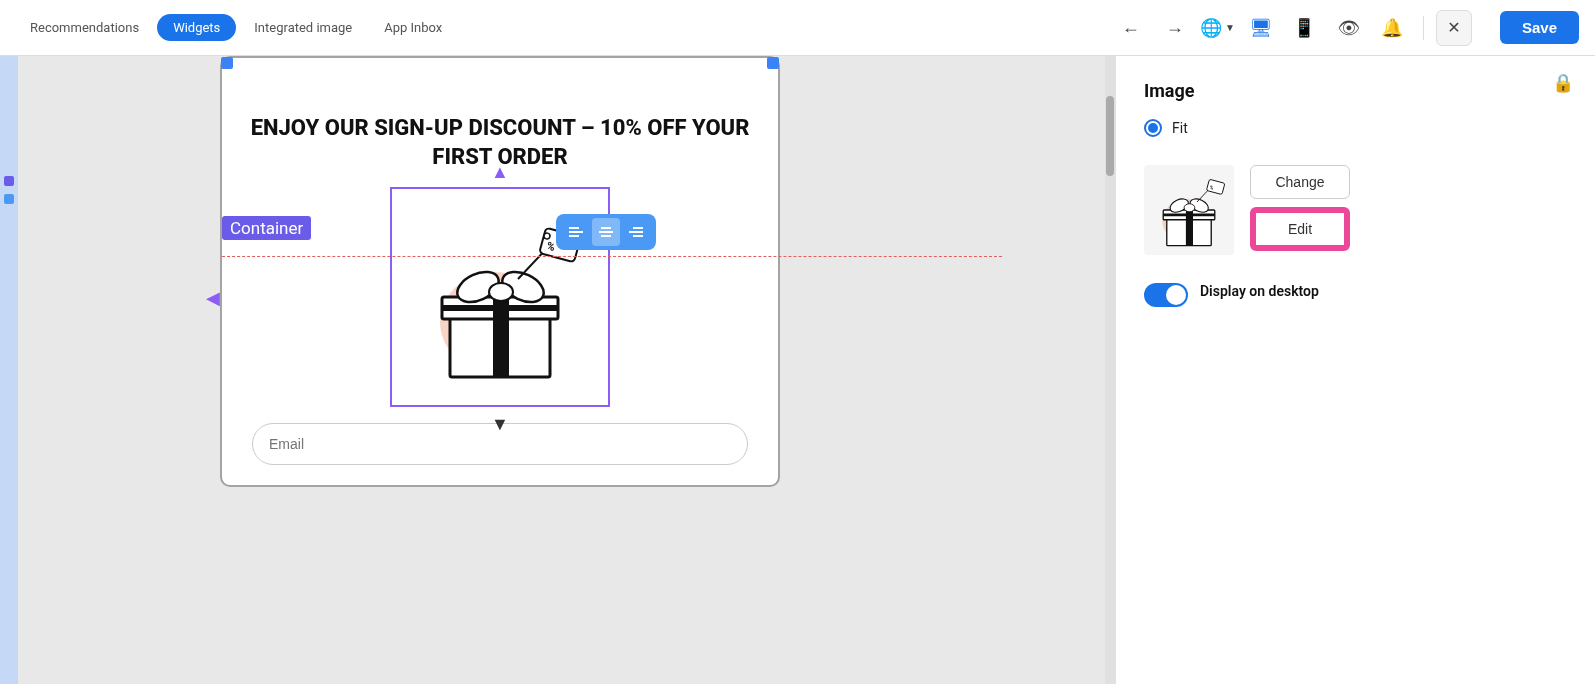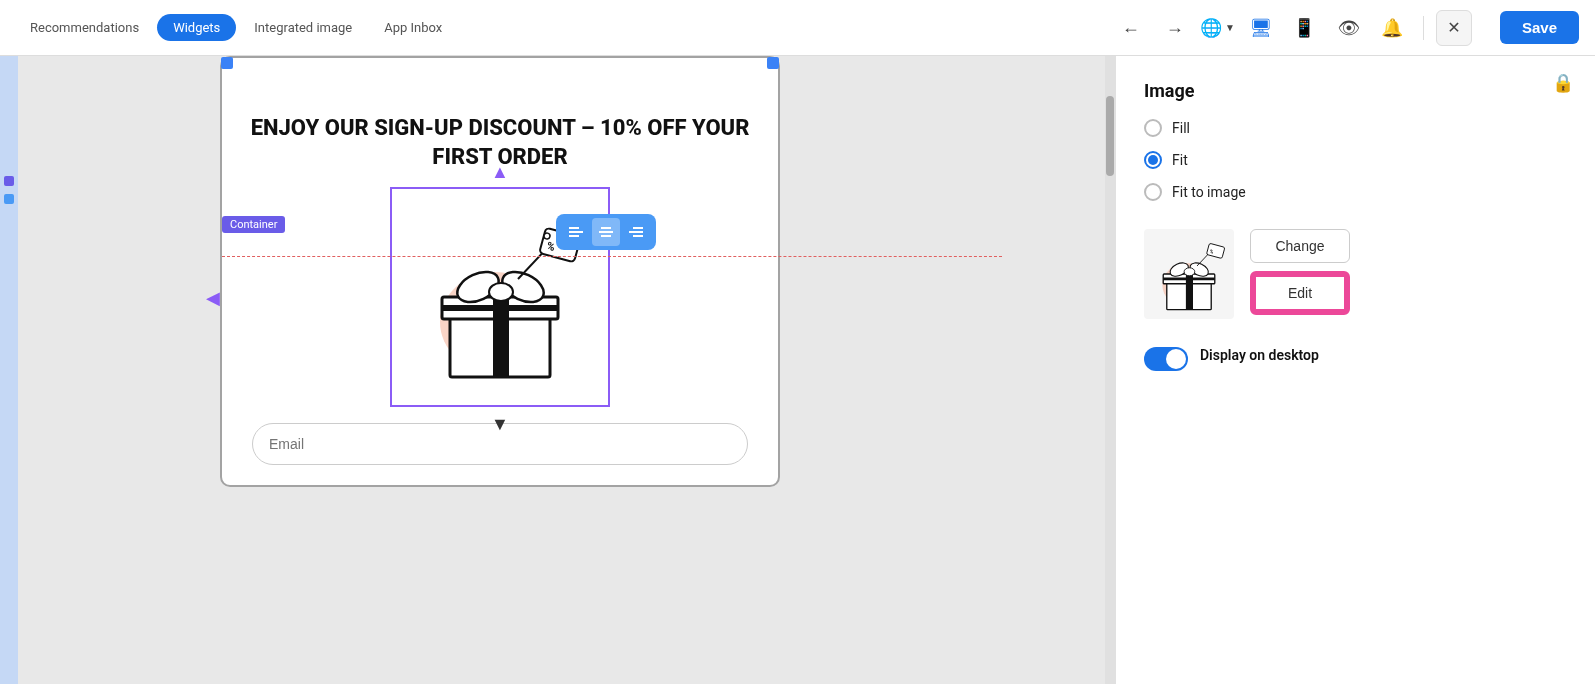--- a/index.html
+++ b/index.html
@@ -142,21 +142,21 @@
       background: #fff;
       border: 2px solid #a3a3a3;
       border-radius: 10px;
     }
     .container-label {
       position: absolute;
       top: 160px;
       left: 222px;
       background: #6a5ce8;
       color: #fff;
-      font-size: 11px;
+      font-size: 17px;
       padding: 2px 8px;
       border-radius: 3px;
       z-index: 10;
     }
 
     
     .handle {
       position: absolute;
       width: 12px;
       height: 12px;
@@ -570,30 +570,22 @@
   </div>
 
   <div class="right-panel">
 
     <div class="lock-icon">🔒</div>
 
     <div class="panel-section-title">Image</div>
 
     <div class="radio-group">
       <div class="radio-item">
-        <div class="radio-circle"></div>
-        <span class="radio-label">Fill</span>
-      </div>
-      <div class="radio-item">
         <div class="radio-circle checked"></div>
         <span class="radio-label">Fit</span>
-      </div>
-      <div class="radio-item">
-        <div class="radio-circle"></div>
-        <span class="radio-label">Fit to image</span>
       </div>
     </div>
 
     <div class="image-actions">
       <div class="image-preview-thumb">
 
         <svg width="80" height="80" viewBox="0 0 180 180" xmlns="http://www.w3.org/2000/svg">
           <ellipse cx="85" cy="115" rx="55" ry="50" fill="#f5b8a0" opacity="0.6"></ellipse>
           <rect x="40" y="105" width="100" height="65" fill="white" stroke="#111" stroke-width="3" rx="2"></rect>
           <rect x="32" y="90" width="116" height="22" fill="white" stroke="#111" stroke-width="3" rx="2"></rect>

